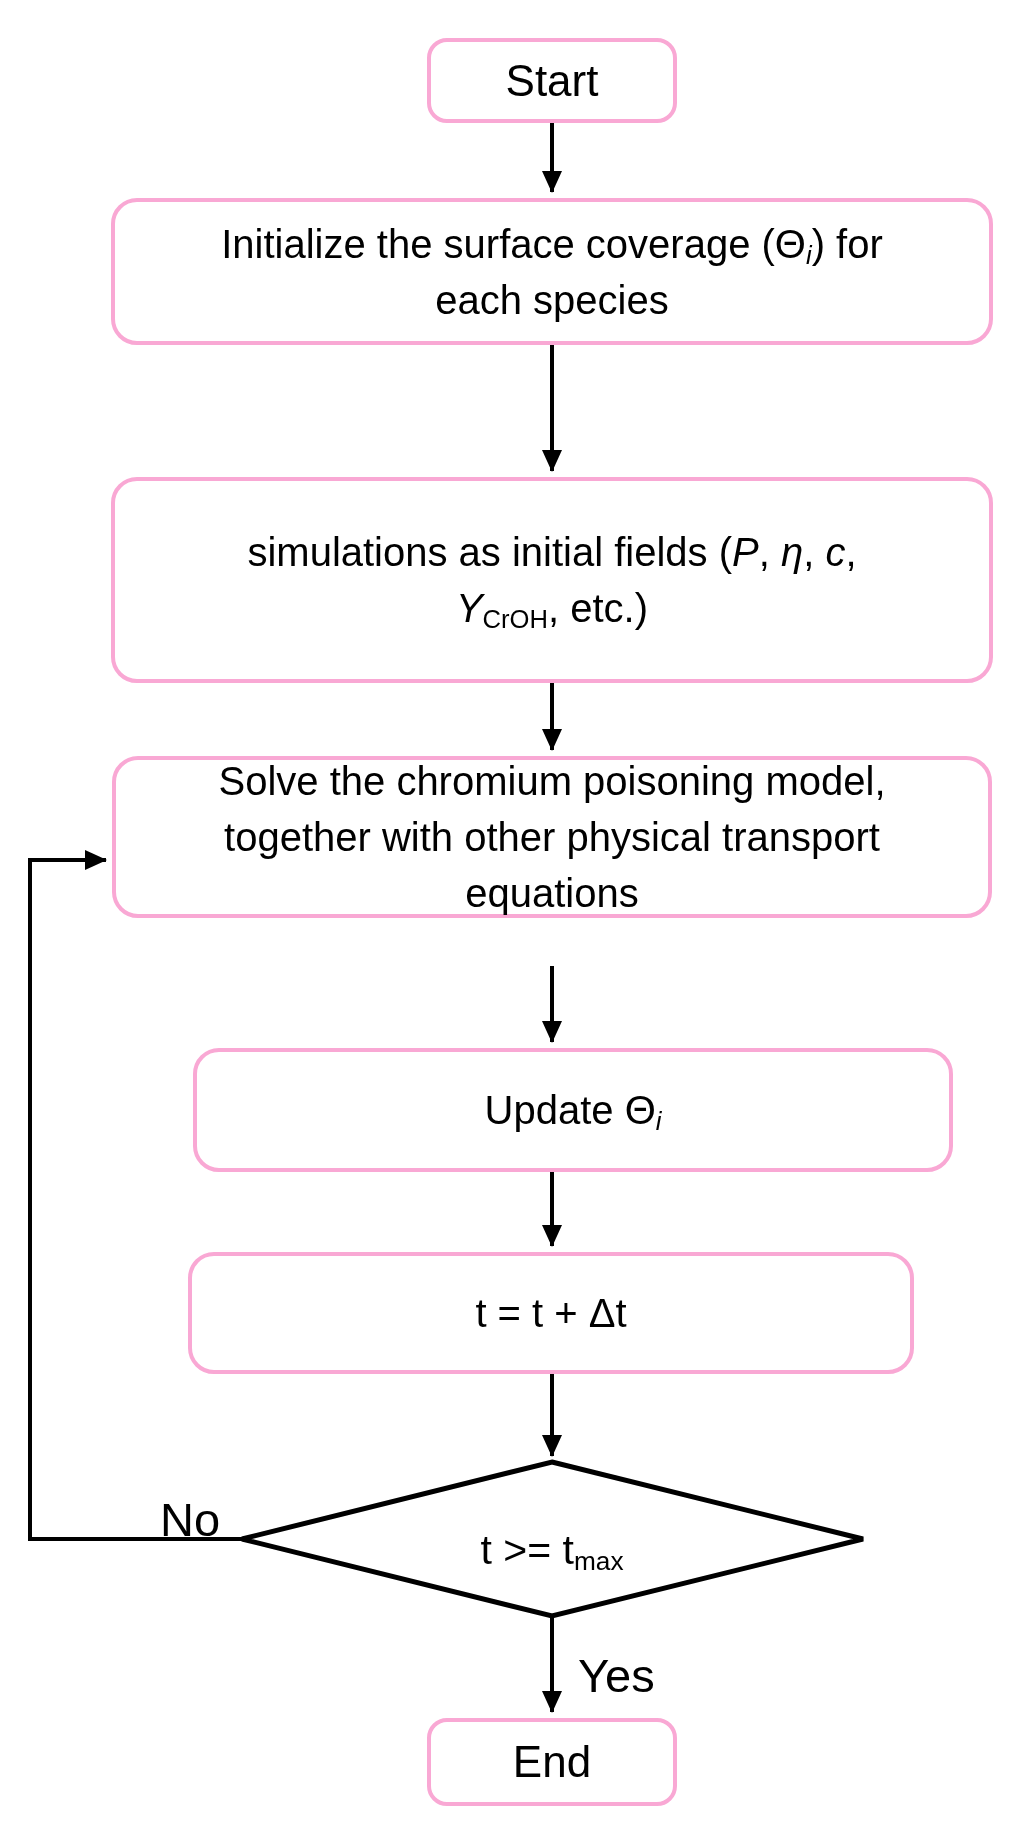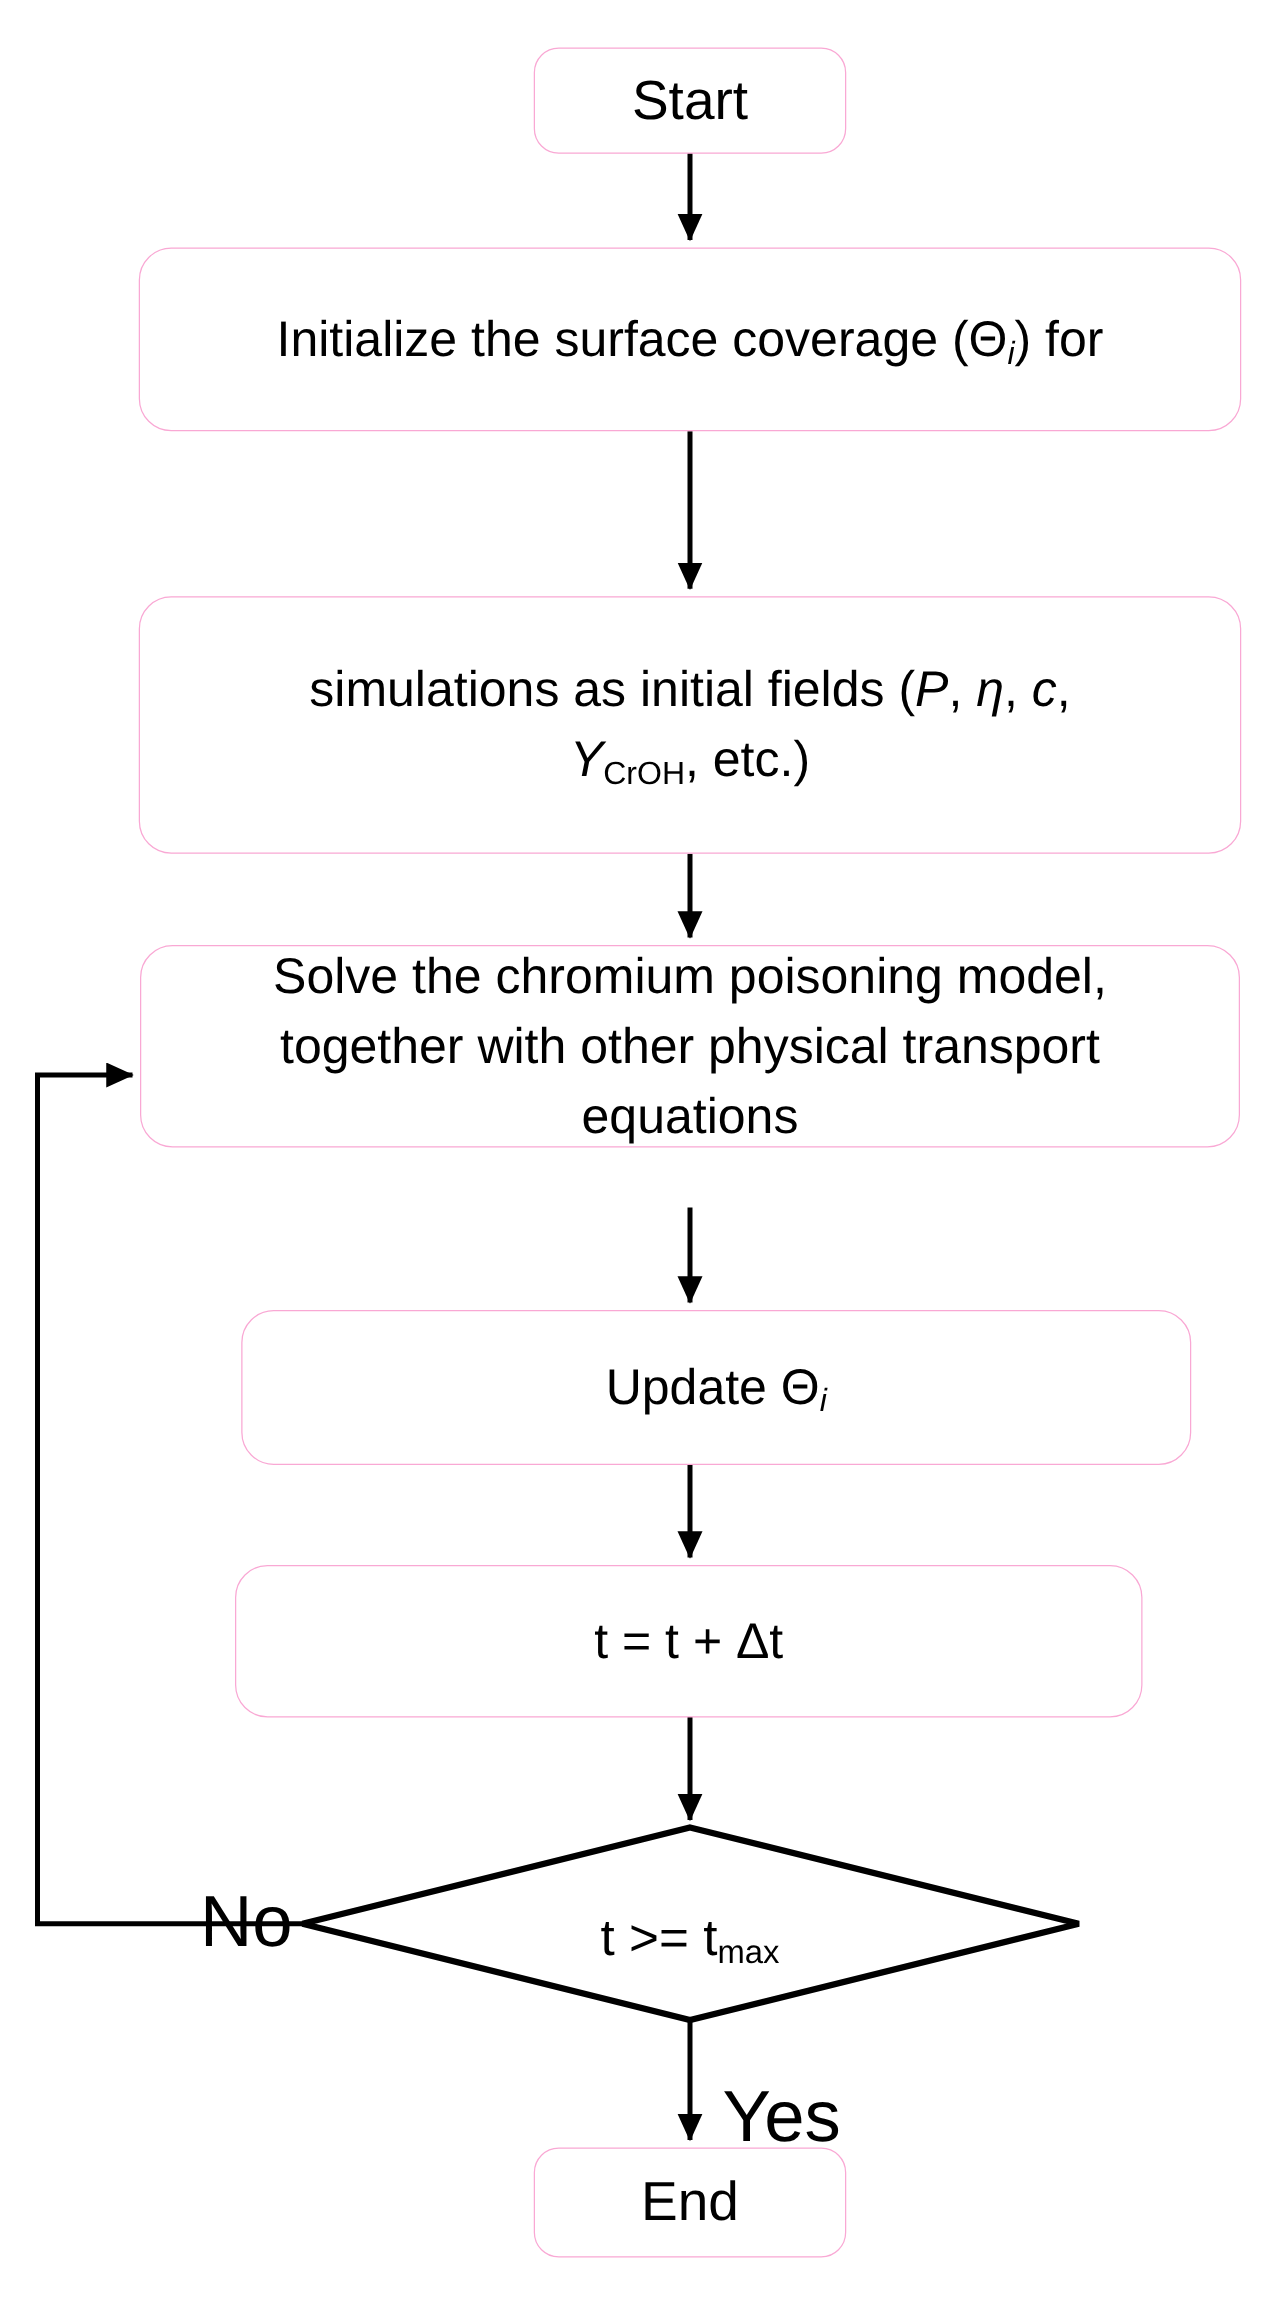--- a/index.html
+++ b/index.html
@@ -8,40 +8,40 @@
     width:1015px;height:1840px;
     background:#ffffff;
     font-family:"Liberation Sans",sans-serif;
     color:#000;
     overflow:hidden;
   }
   .overlay{position:absolute;left:0;top:0;pointer-events:none;}
   .node{
     position:absolute;
     box-sizing:border-box;
-    border:1px solid #f9a8d4;
+    border:4px solid #f9a8d4;
     background:#fff;
     display:flex;flex-direction:column;
     align-items:center;justify-content:center;
     text-align:center;
   }
   .terminator{border-radius:20px;font-size:44px;}
   .process{border-radius:26px;font-size:40px;line-height:56px;}
   .node-start{left:427px;top:38px;width:250px;height:85px;}
   .node-initialize{left:111px;top:198px;width:882px;height:147px;}
   .node-apply{left:111px;top:477px;width:882px;height:206px;}
   .node-solve{left:112px;top:756px;width:880px;height:162px;}
   .node-update{left:193px;top:1048px;width:760px;height:124px;}
   .node-increment{left:188px;top:1252px;width:726px;height:122px;}
   .node-end{left:427px;top:1718px;width:250px;height:88px;}
   .decision-label{
     position:absolute;left:382px;top:1505px;width:340px;
     font-size:41px;text-align:center;margin-top:22px;
   }
-  .edge-label{position:absolute;font-size:58px;margin-top:12px;}
+  .edge-label{position:absolute;font-size:47px;}
   .edge-label-yes{left:578px;top:1648px;}
   .edge-label-no{left:160px;top:1492px;}
   .it{font-style:italic;}
   .sb{font-size:.64em;vertical-align:-0.24em;line-height:0;}
   .ln{display:block;}
 </style>
 </head>
 <body>
 
 <div class="canvas">
@@ -63,20 +63,21 @@
     <polygon points="552,1462 863,1539 552,1616 242,1539" fill="#fff" stroke="#000" stroke-width="5"></polygon>
   </svg>
 
   <div class="node terminator node-start">
     <span>Start</span>
   </div>
 
   <div class="node process node-initialize">
     <div>
         <div class="ln"><span>Initialize the surface coverage (Θ</span><span class="it sb">i</span><span>) for</span></div>
+        <div class="ln"><span>each species</span></div>
       </div>
   </div>
 
   <div class="node process node-apply">
     <div>
         <div class="ln"><span>simulations as initial fields (</span><span class="it">P</span><span>, </span><span class="it">η</span><span>, </span><span class="it">c</span><span>,</span></div>
         <div class="ln"><span class="it">Y</span><span class="sb">CrOH</span><span>, etc.)</span></div>
       </div>
   </div>
 

